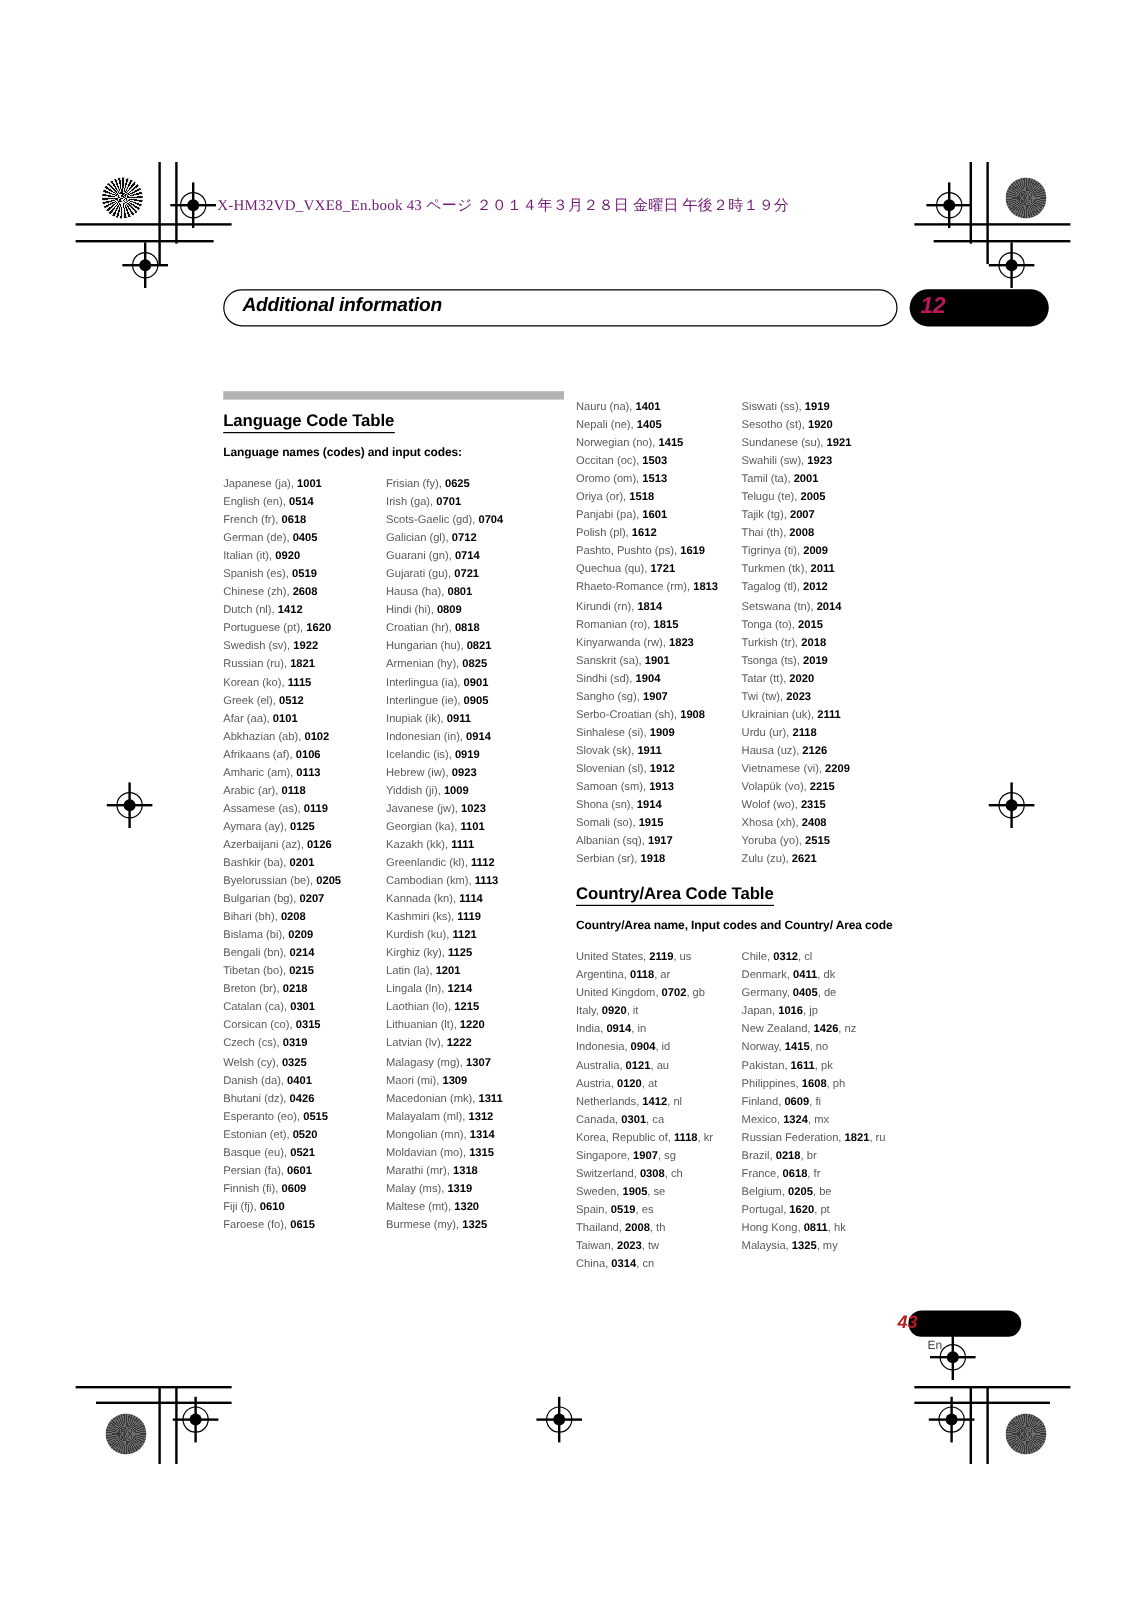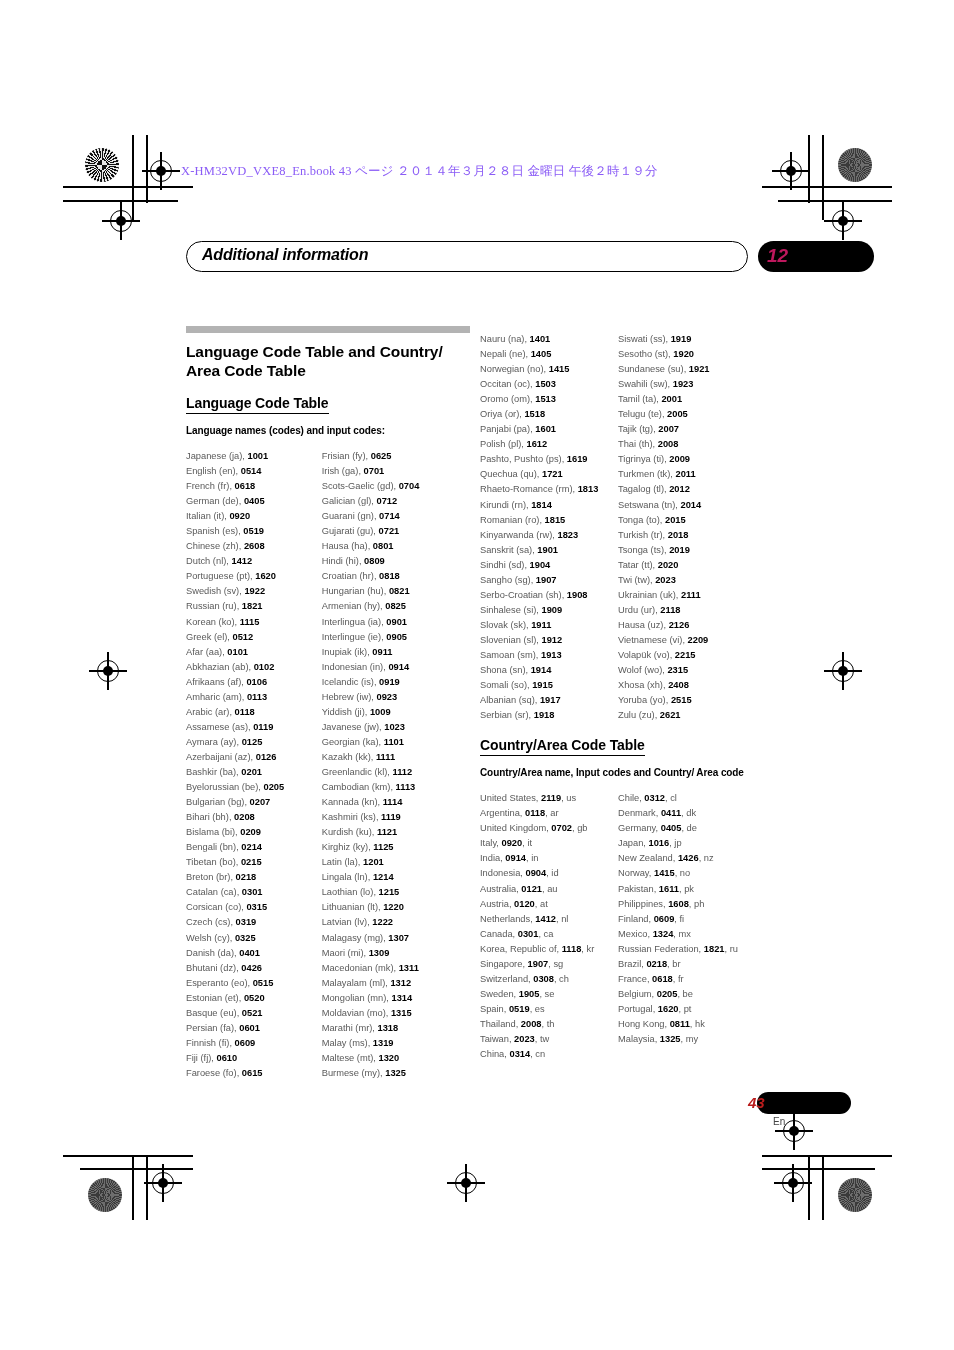--- a/index.html
+++ b/index.html
@@ -56,21 +56,21 @@
 
   
   .book-header {
     position: absolute;
     left: 181px;
     top: 163px;
     font-family: "Liberation Serif", serif;
     font-size: 12.5px;
     letter-spacing: 0.2px;
     white-space: nowrap;
-    color: #8b5cf6;
+    color: #701a75;
   }
 
   
   .chapter-banner {
     position: absolute;
     left: 186px;
     top: 241px;
     width: 562px;
     height: 31px;
     border: 1.6px solid #000;
@@ -258,21 +258,20 @@
 
 <div class="book-header">X-HM32VD_VXE8_En.book  43 ページ  ２０１４年３月２８日  金曜日  午後２時１９分</div>
 
 <div class="chapter-banner"></div>
 <div class="chapter-title">Additional information</div>
 <div class="chapter-number-pill"></div>
 <div class="chapter-number">12</div>
 
 <div class="col-left">
   <div class="gray-rule"></div>
-  <h1 class="sec-title">Language Code Table and Country/ Area Code Table</h1>
   <h2 class="sub-title">Language Code Table</h2>
   <h3 class="caption">Language names (codes) and input codes:</h3>
 
   <div class="code-columns">
     <div class="code-col w135" id="lang-col1">
         <div class="code-entry"><span>Japanese (ja), </span><b>1001</b></div>
         <div class="code-entry"><span>English (en), </span><b>0514</b></div>
         <div class="code-entry"><span>French (fr), </span><b>0618</b></div>
         <div class="code-entry"><span>German (de), </span><b>0405</b></div>
         <div class="code-entry"><span>Italian (it), </span><b>0920</b></div>

